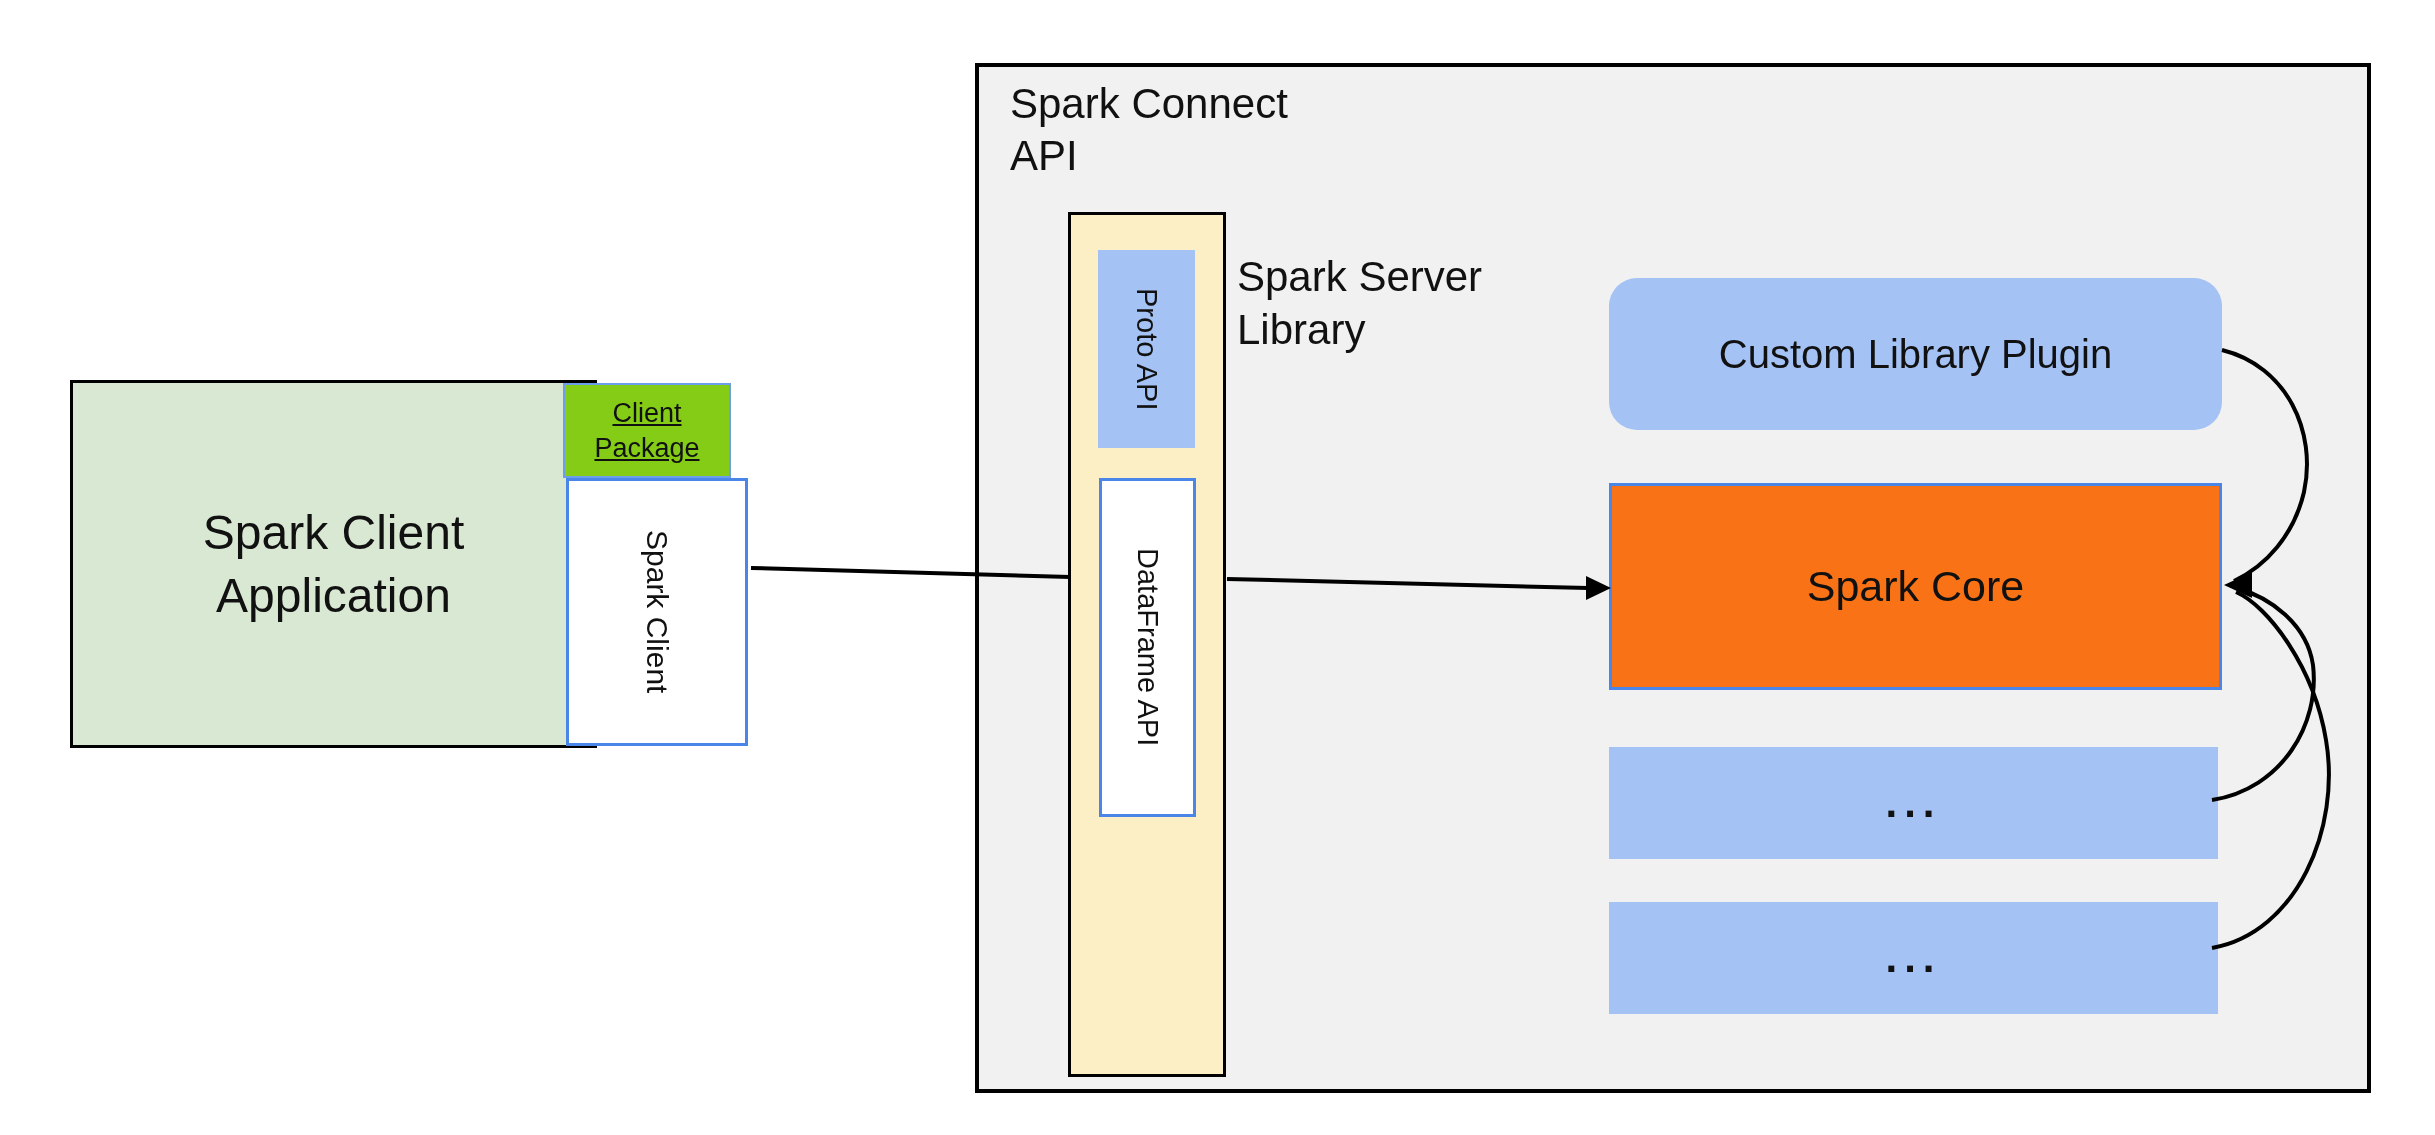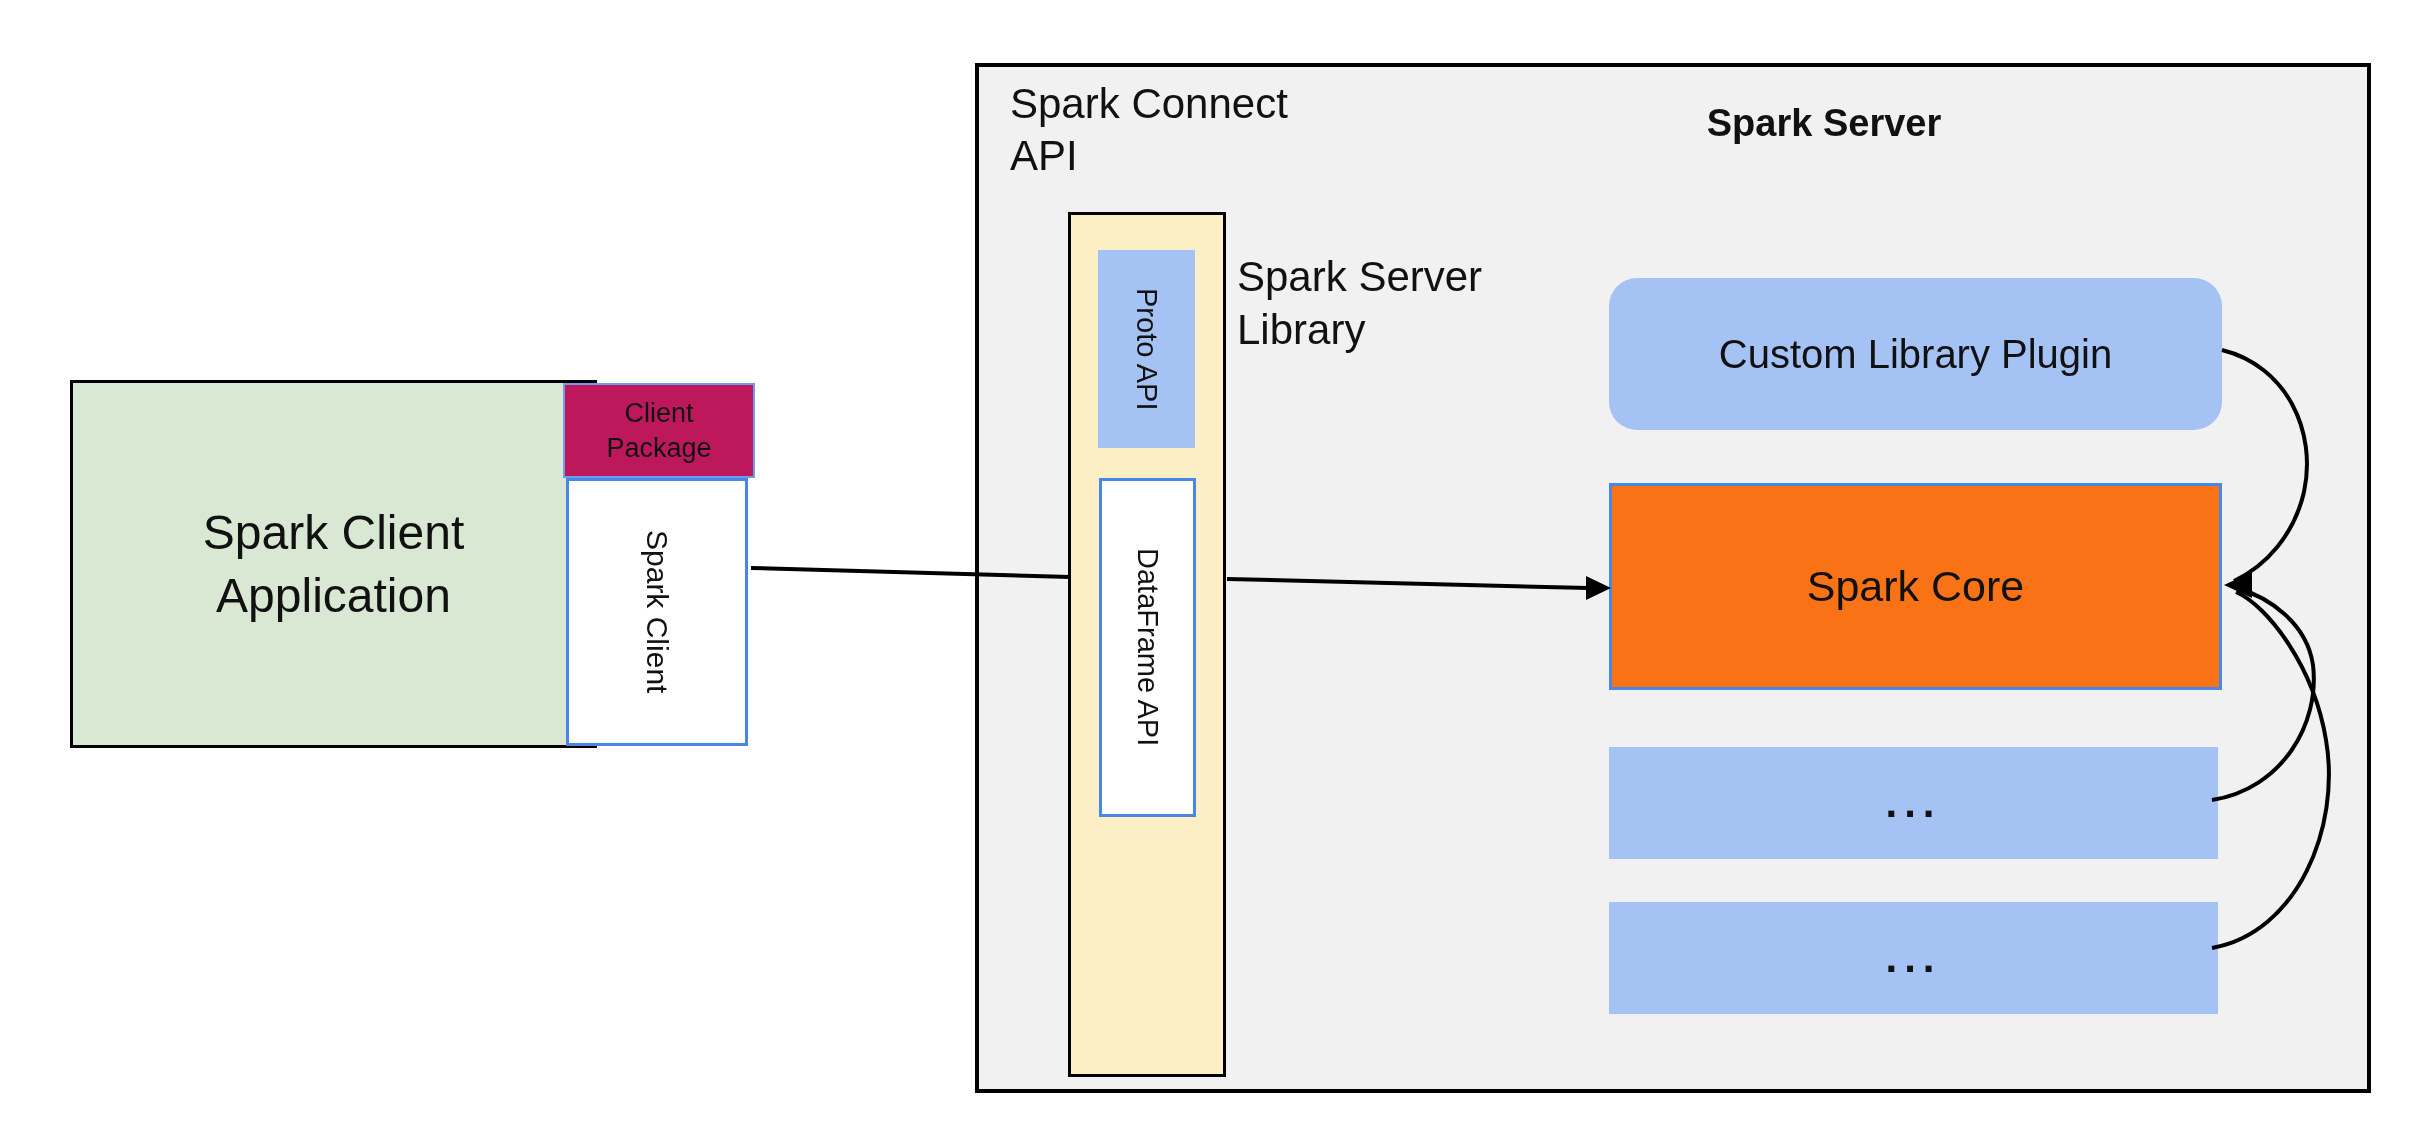--- a/index.html
+++ b/index.html
@@ -22,23 +22,23 @@
   .server-lib-label{left:1237px;top:250px;width:300px;font-size:42px;line-height:53px;text-align:left;justify-content:flex-start;}
 
   
   .client-app{
     left:70px;top:380px;width:527px;height:368px;
     background:#d9e8d3;border:3px solid #000000;z-index:2;
     display:flex;align-items:center;justify-content:center;
   }
   .client-app-text{width:330px;text-align:center;font-size:48px;line-height:63px;}
   .client-pkg{
-    left:563px;top:383px;width:192px;height:95px;
-    background:#be185d;border:2px solid #6d9eeb;z-index:3;
-    display:flex;align-items:center;justify-content:center;
+    left:563px;top:383px;width:168px;height:95px;
+    background:#84cc16;border:2px solid #6d9eeb;z-index:3;
+    display:flex;align-items:center;justify-content:center;text-decoration:underline;
   }
   .client-pkg-text{width:140px;text-align:center;font-size:27px;line-height:35px;}
   .spark-client-box{
     left:566px;top:478px;width:182px;height:268px;
     background:#ffffff;border:3px solid #4a86e8;z-index:3;
     display:flex;align-items:center;justify-content:center;
   }
   .vtext{writing-mode:vertical-rl;text-orientation:mixed;white-space:nowrap;}
   .spark-client-box .vtext{font-size:30px;}
 
@@ -83,23 +83,20 @@
 </style>
 </head>
 <body>
 
 <div class="canvas">
 
   <div class="abs server-panel"></div>
 
   <div class="abs lbl connect-api-label">
     <span>Spark Connect API</span>
-  </div>
-  <div class="abs lbl server-title">
-    <span>Spark Server</span>
   </div>
   <div class="abs client-app">
     <div class="client-app-text">Spark Client Application</div>
   </div>
 
   <div class="abs lbl server-lib-label">
     <span>Spark Server Library</span>
   </div>
   <div class="abs client-pkg">
     <div class="client-pkg-text">Client Package</div>

